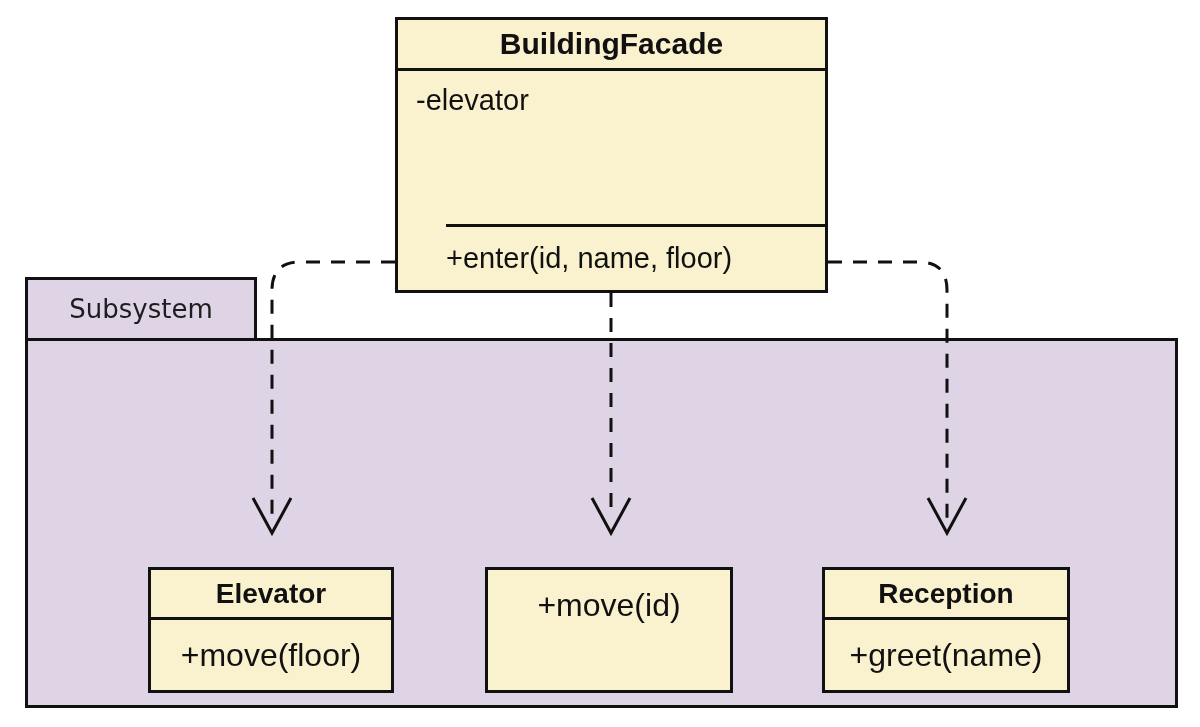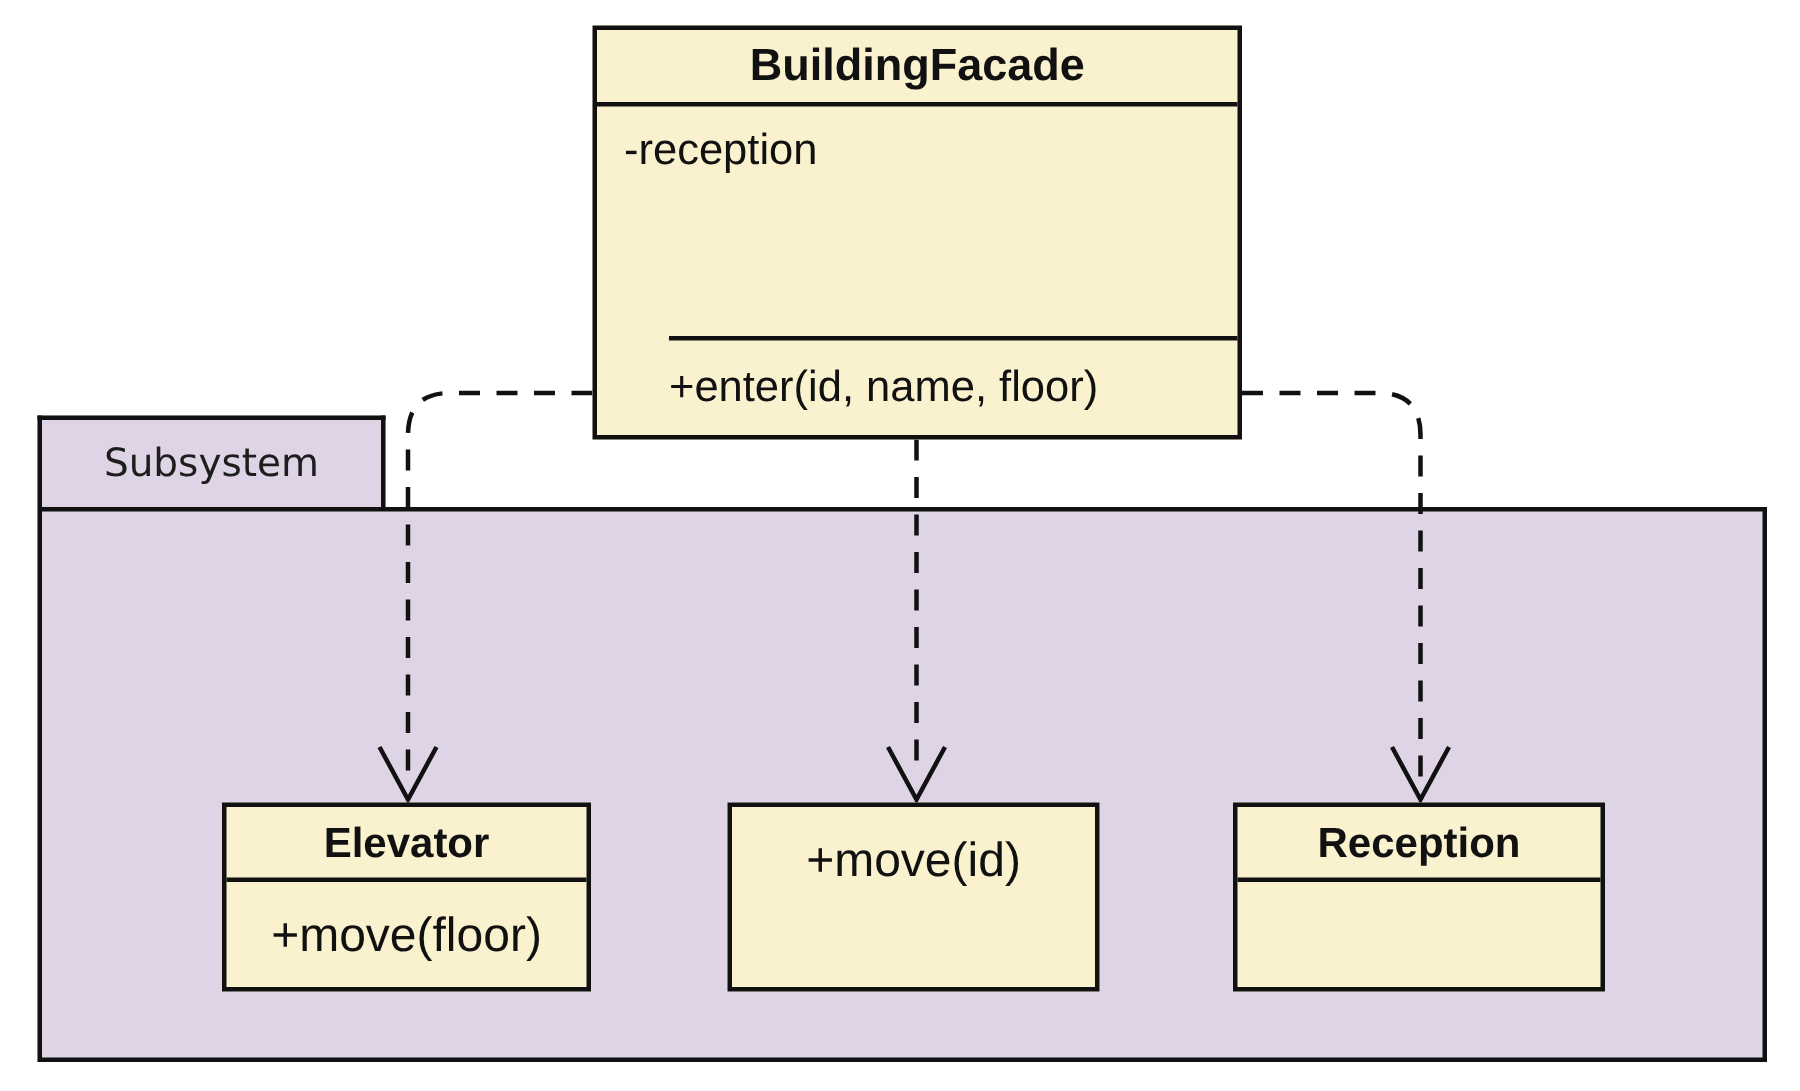--- a/index.html
+++ b/index.html
@@ -51,21 +51,21 @@
     text-align: right;
   }
   .facade { left: 395px; top: 17px; width: 433px; height: 276px; }
   .facade .uml-title { height: 51px; font-size: 30px; }
   .facade .attrs { height: 153px; box-sizing: border-box; padding: 5px 0 0 18px; font-size: 29px; }
   .facade .attrs .attr-line { height: 49px; display: flex; align-items: center; }
   .facade .methods {
     height: 66px; border-top: 3px solid var(--border, #111111); box-sizing: border-box;
     display: flex; align-items: center; font-size: 29px; margin-left: 48px;
   }
-  .subclass { width: 248px; height: 126px; }
+  .subclass { width: 248px; height: 126px; margin-top: 32px; }
   .subclass .uml-title { height: 50px; font-size: 28px; }
   .subclass .method {
     height: 70px; display: flex; align-items: center; justify-content: center;
     font-size: 32px;
   }
   .sub-elevator  { left: 148px; top: 535px; width: 246px; }
   .sub-security  { left: 485px; top: 535px; }
   .sub-reception { left: 822px; top: 535px; }
 </style>
 </head>
@@ -85,31 +85,32 @@
     <path class="dashed-line" d="M 611 293 L 611 518"></path>
     <path class="arrowhead" d="M 592 498 L 611 533 L 630 498"></path>
 
     <path class="dashed-line" d="M 828 262 L 919 262 Q 947 262 947 290 L 947 518"></path>
     <path class="arrowhead" d="M 928 498 L 947 533 L 966 498"></path>
   </svg>
 
   <div class="uml-class facade">
     <div class="uml-title">BuildingFacade</div>
     <div class="attrs">
-      <div class="attr-line">-reception</div>
+      <div class="attr-line">-elevator</div>
     </div>
     <div class="methods">+enter(id, name, floor)</div>
   </div>
 
   <div class="uml-class subclass sub-elevator">
     <div class="uml-title">Elevator</div>
     <div class="method">+move(floor)</div>
   </div>
 
   <div class="uml-class subclass sub-security">
     <div class="method">+move(id)</div>
   </div>
 
   <div class="uml-class subclass sub-reception">
     <div class="uml-title">Reception</div>
+    <div class="method">+greet(name)</div>
   </div>
 
 </div>
 
 </body></html>

